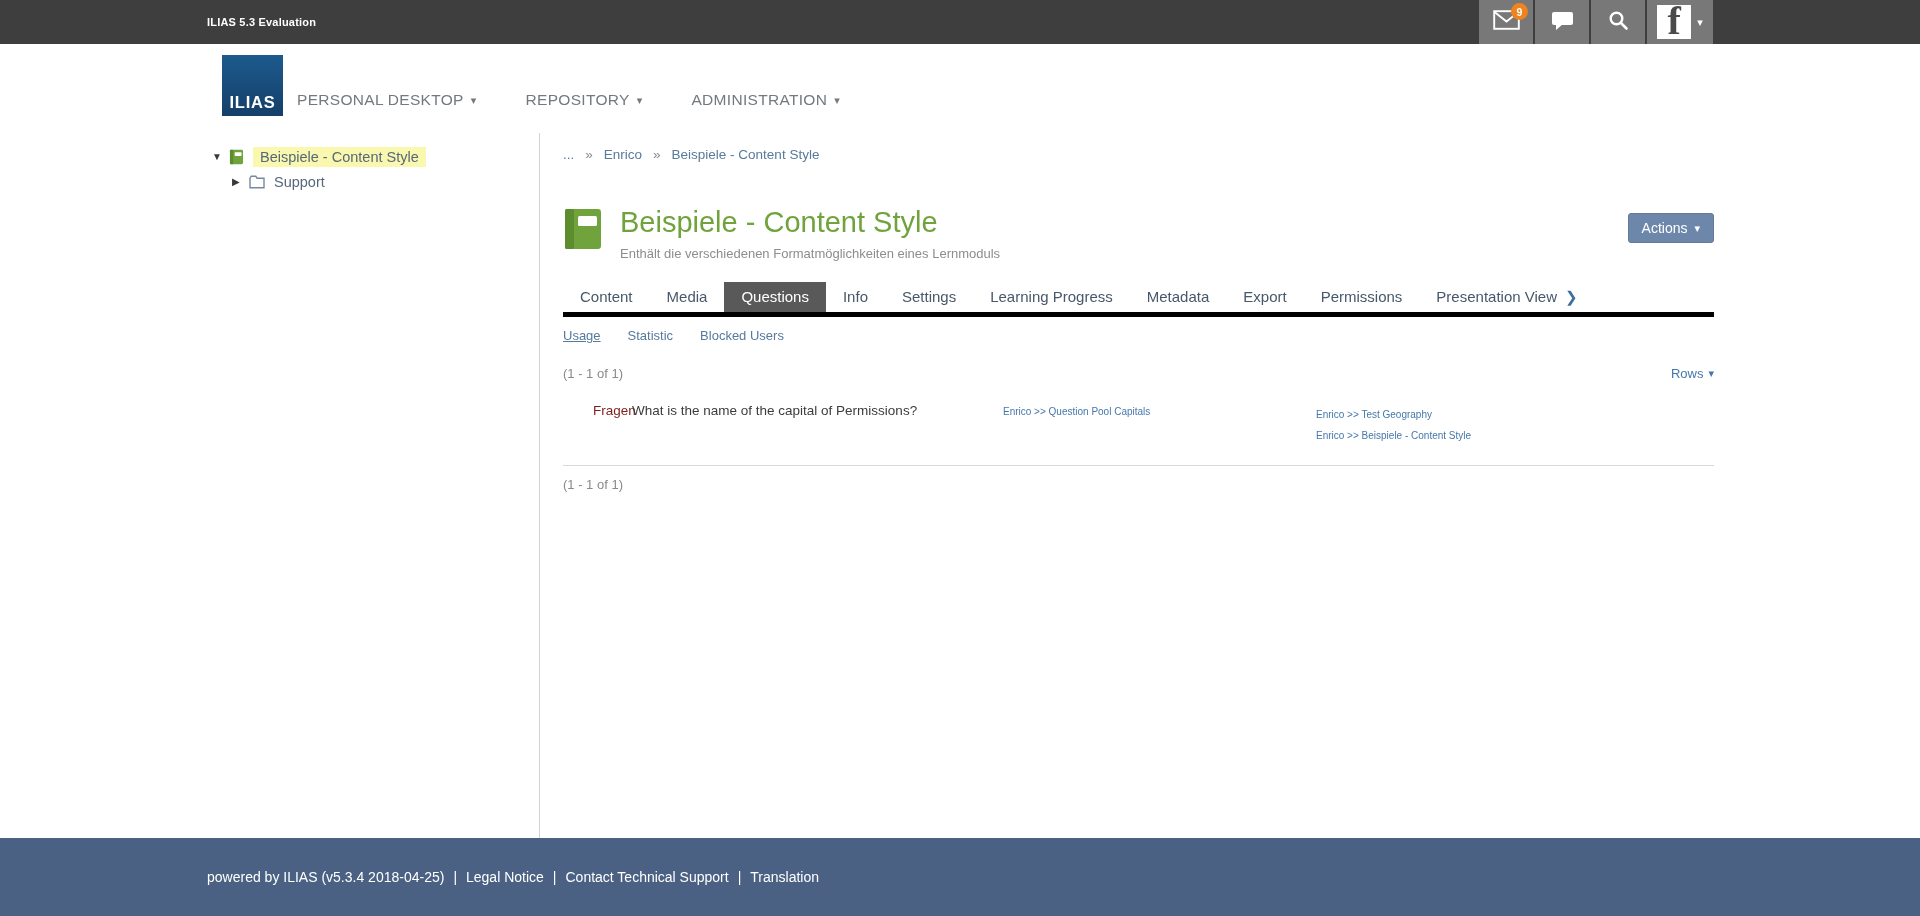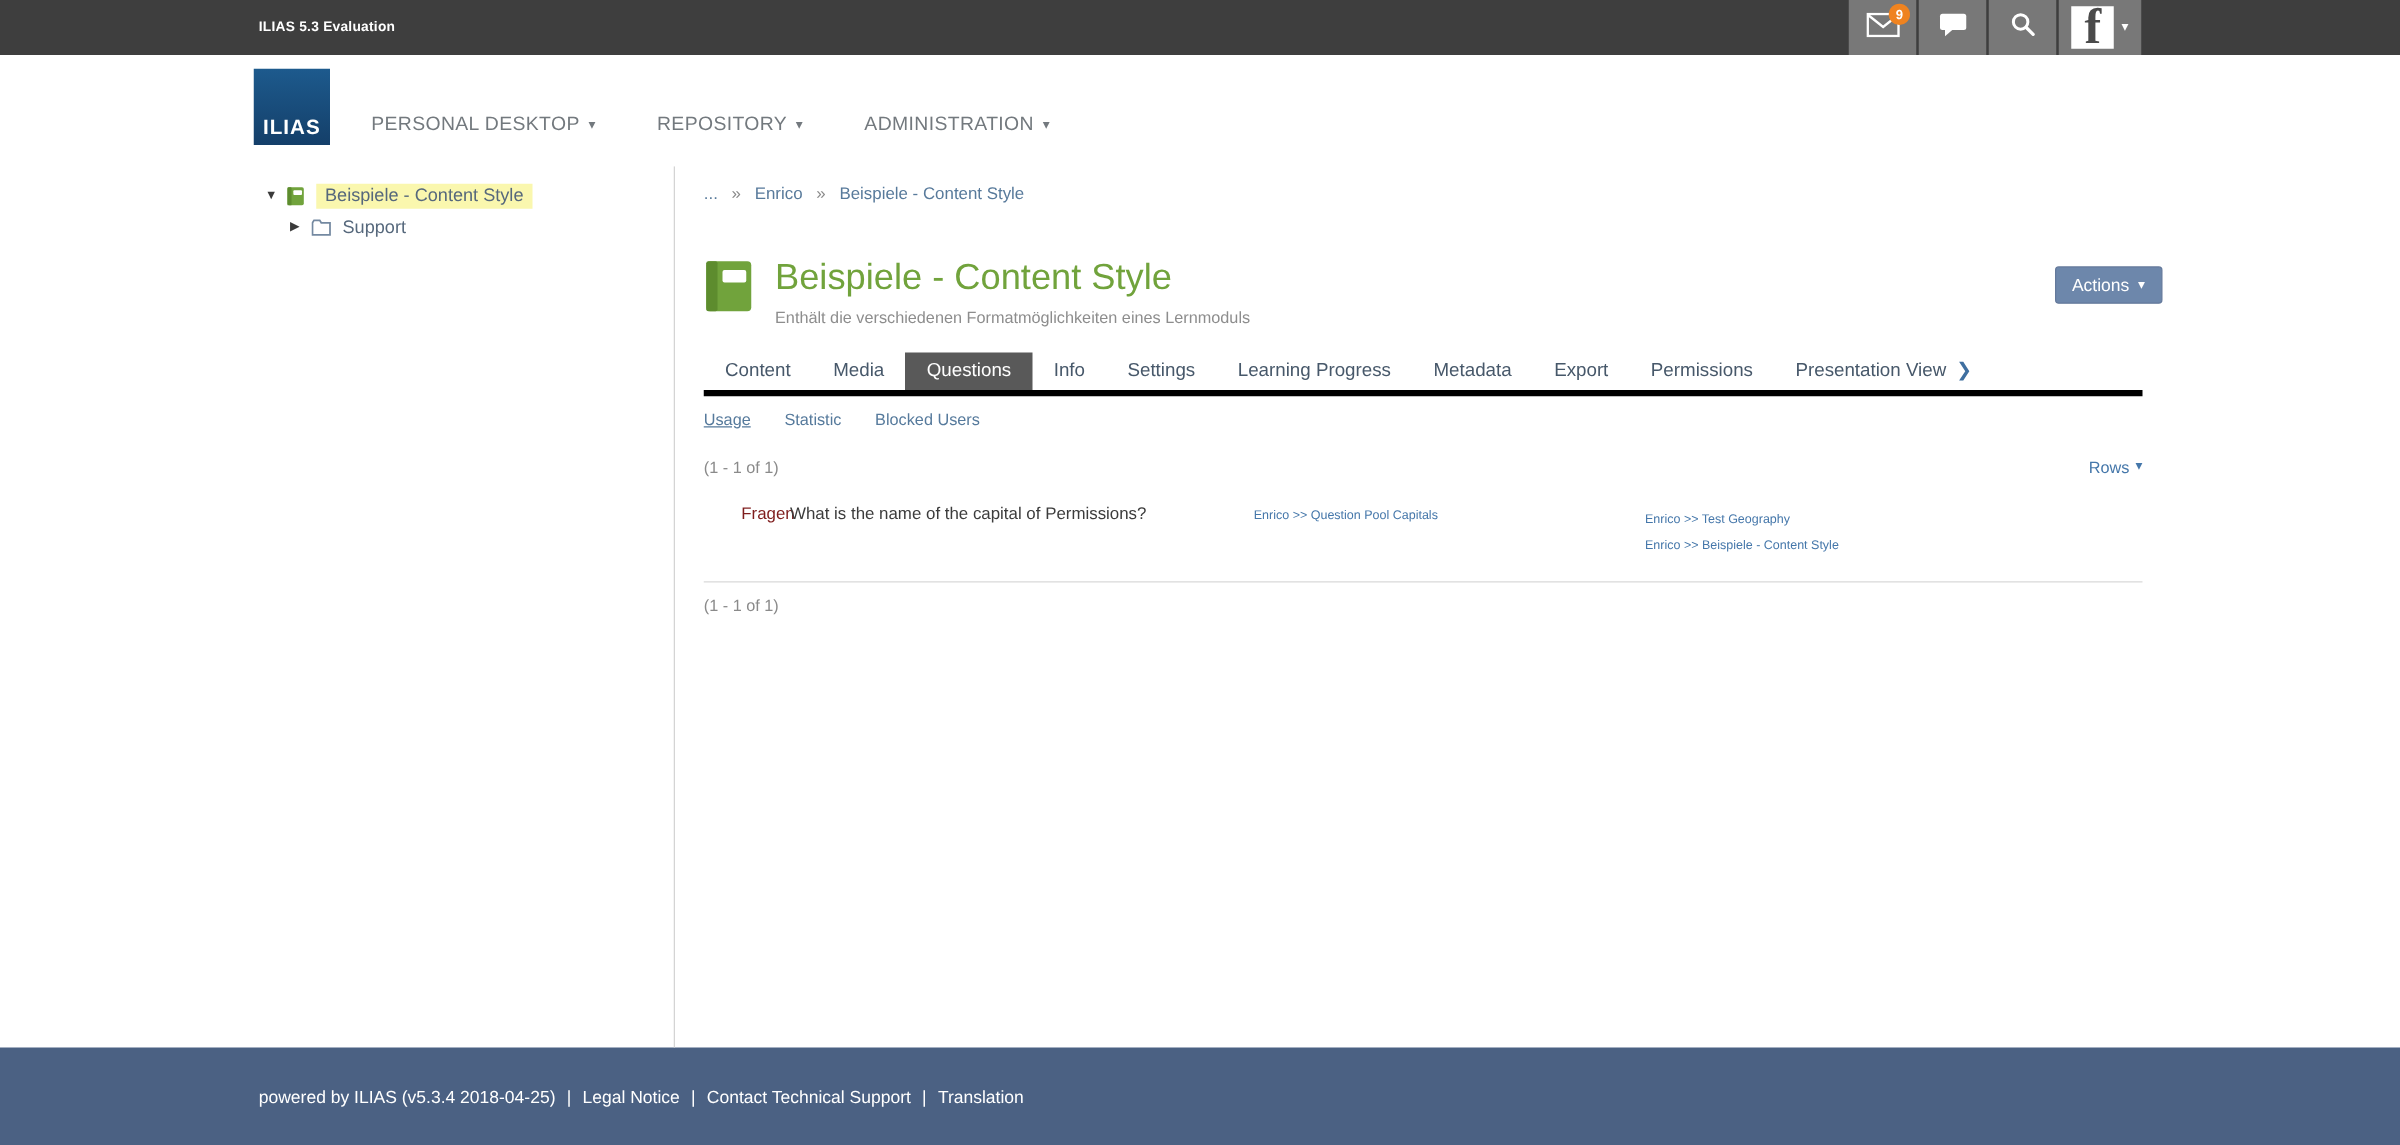--- a/index.html
+++ b/index.html
@@ -19,21 +19,21 @@
   .icon-cell { width: 54px; height: 44px; background: #787878; margin-left: 2px; display: flex; align-items: center; justify-content: center; position: relative; cursor: pointer; }
   .icon-cell.avatar-cell { width: 66px; }
   .badge { position: absolute; top: 3px; right: 5px; width: 17px; height: 17px; border-radius: 50%; background: #ef8320; color: #fff; font-size: 10.5px; font-weight: 700; display: flex; align-items: center; justify-content: center; }
   .avatar-box { width: 34px; height: 34px; background: #ffffff; overflow: hidden; display: flex; align-items: flex-end; justify-content: center; }
   .avatar-letter { font-family: "Liberation Serif", serif; font-weight: 700; font-size: 40px; line-height: 36px; color: #4a4a4a; }
   .caret { font-size: 11px; line-height: 1; }
   .caret-white { color: #ffffff; margin-left: 6px; }
 
   
   .navbar { height: 89px; background: #ffffff; position: relative; }
-  .logo { position: absolute; left: 203px; top: 11px; width: 61px; height: 61px;
+  .logo { position: absolute; left: 222px; top: 11px; width: 61px; height: 61px;
     background: linear-gradient(180deg, #1d5a8d 0%, #143f69 100%);
     color: #ffffff; font-weight: 700; font-size: 16.5px; letter-spacing: .8px;
     display: flex; align-items: flex-end; justify-content: center; padding-bottom: 4px; cursor: pointer; }
   .nav-links { position: absolute; left: 297px; bottom: 24px; display: flex; gap: 49px; }
   .nav-link { color: #73797e; font-size: 15.5px; letter-spacing: .3px; display: flex; align-items: center; gap: 7px; cursor: pointer; justify-content: center; }
   .nav-link .caret { color: #73797e; }
 
   
   .page-body { display: flex; height: 705px; background: #ffffff; }
   .tree-col { width: 540px; flex: 0 0 540px; border-right: 1px solid #d4d4d4; padding: 11px 0 0 212px; }
@@ -49,21 +49,21 @@
   
   .breadcrumb { margin-top: 14px; font-size: 13.5px; display: flex; align-items: center; gap: 11px; }
   .crumb { color: #587a9b; }
   .crumb-sep { color: #8a8a8a; }
 
   
   .title-row { margin-top: 45px; display: flex; align-items: flex-start; }
   .title-texts { margin-left: 17px; }
   .page-title { color: #71a33c; font-size: 29px; font-weight: 400; line-height: 1.1; margin: 0; }
   .page-subtitle { color: #8d8d8d; font-size: 13px; margin-top: 7px; }
-  .actions-btn { position: absolute; top: 80px; right: 190px; background: #6d87ab; border: 1px solid #64799b; color: #ffffff;
+  .actions-btn { position: absolute; top: 80px; right: 206px; background: #6d87ab; border: 1px solid #64799b; color: #ffffff;
     font-size: 14px; padding: 6px 13px; border-radius: 3px; cursor: pointer; display: flex; align-items: center; gap: 7px;
     font-family: "Liberation Sans", sans-serif; }
 
   
   .tabs { margin-top: 21px; display: flex; border-bottom: 5px solid #000000; }
   .tab { height: 30px; line-height: 30px; padding: 0 17px; font-size: 15px; color: #47586a; cursor: pointer; white-space: nowrap; display: flex; align-items: center; }
   .tab.active { background: #595959; color: #ffffff; }
   .tab-chevron { color: #3f6fa0; font-weight: 700; margin-left: 8px; font-size: 15px; }
 
   .subtabs { margin-top: 11px; font-size: 13px; display: flex; }

